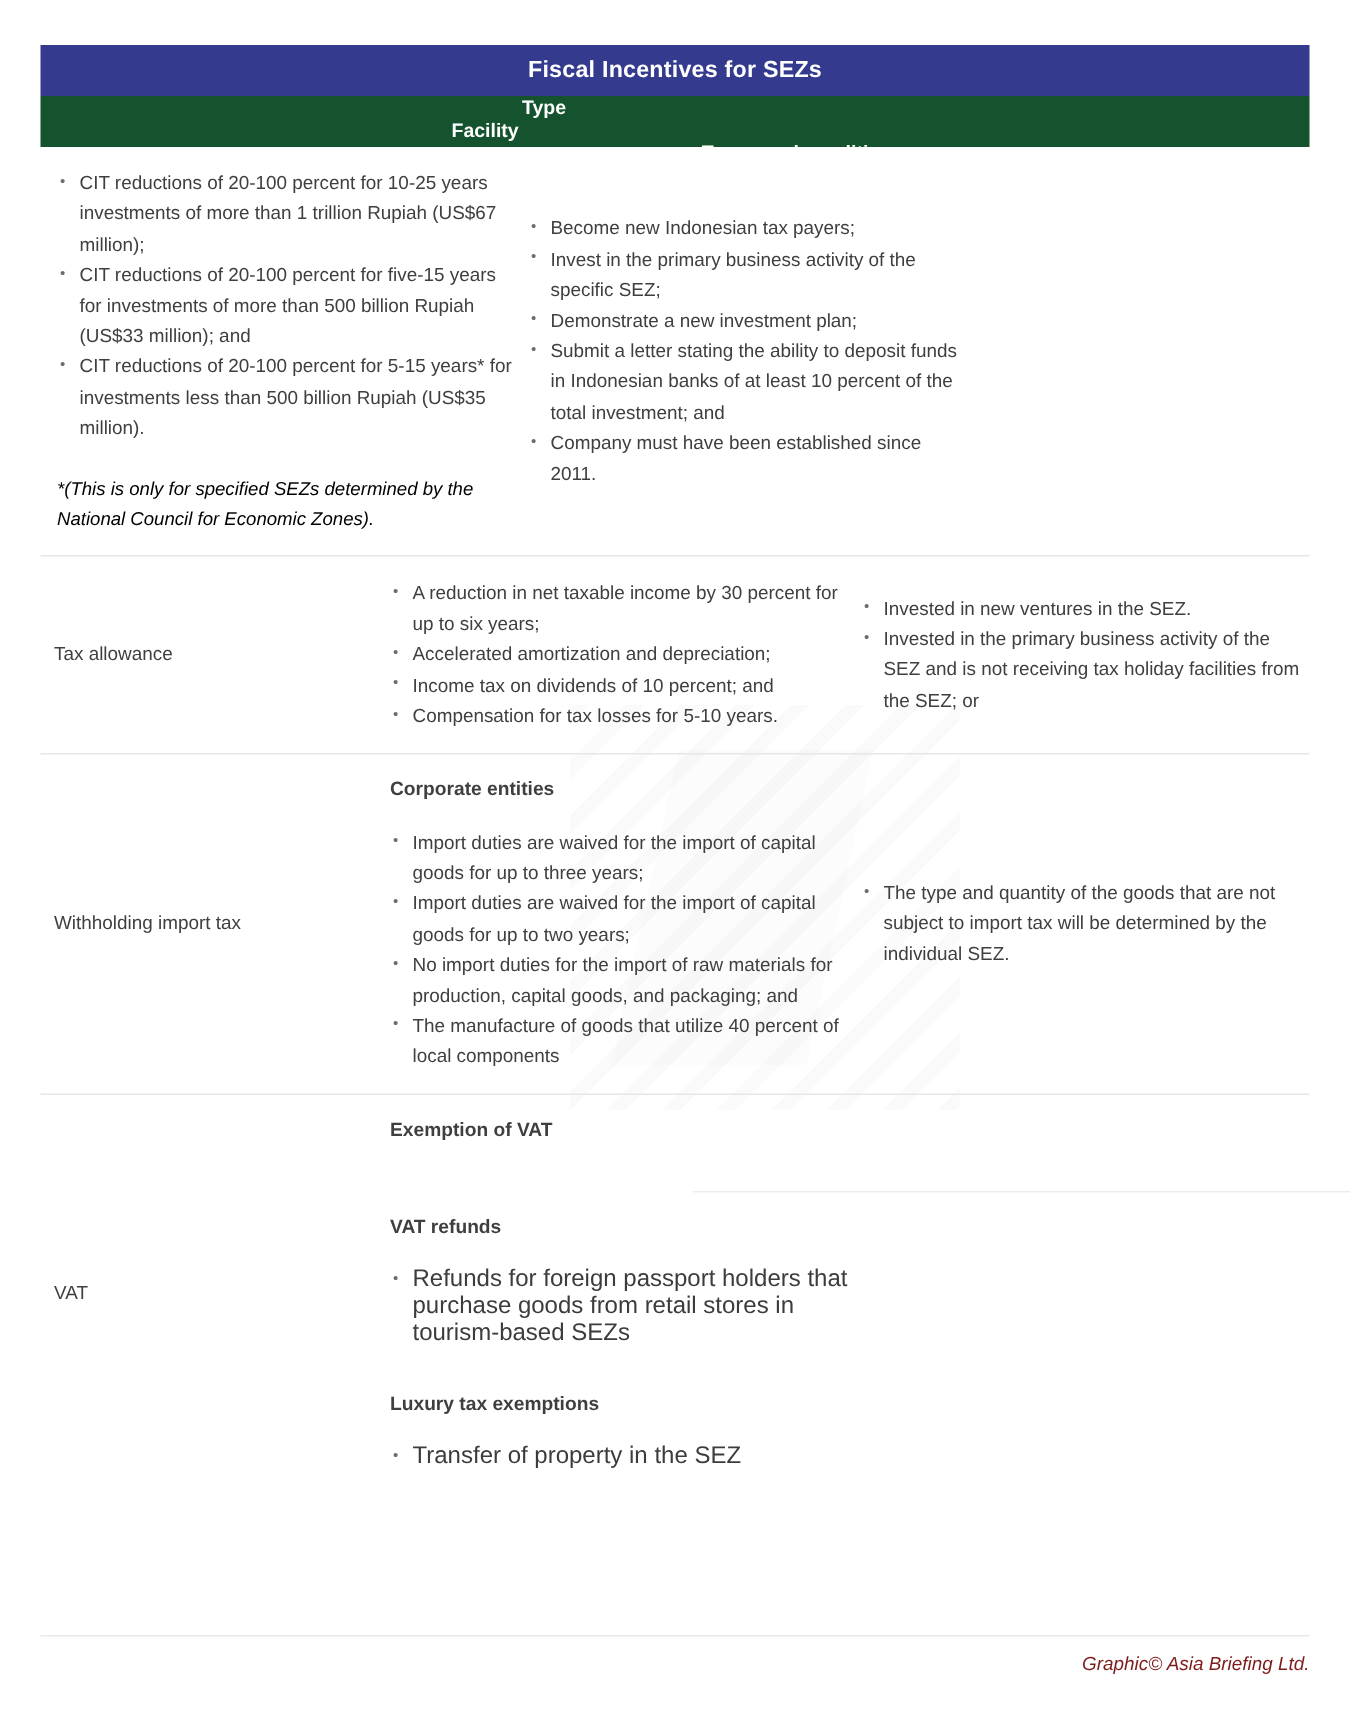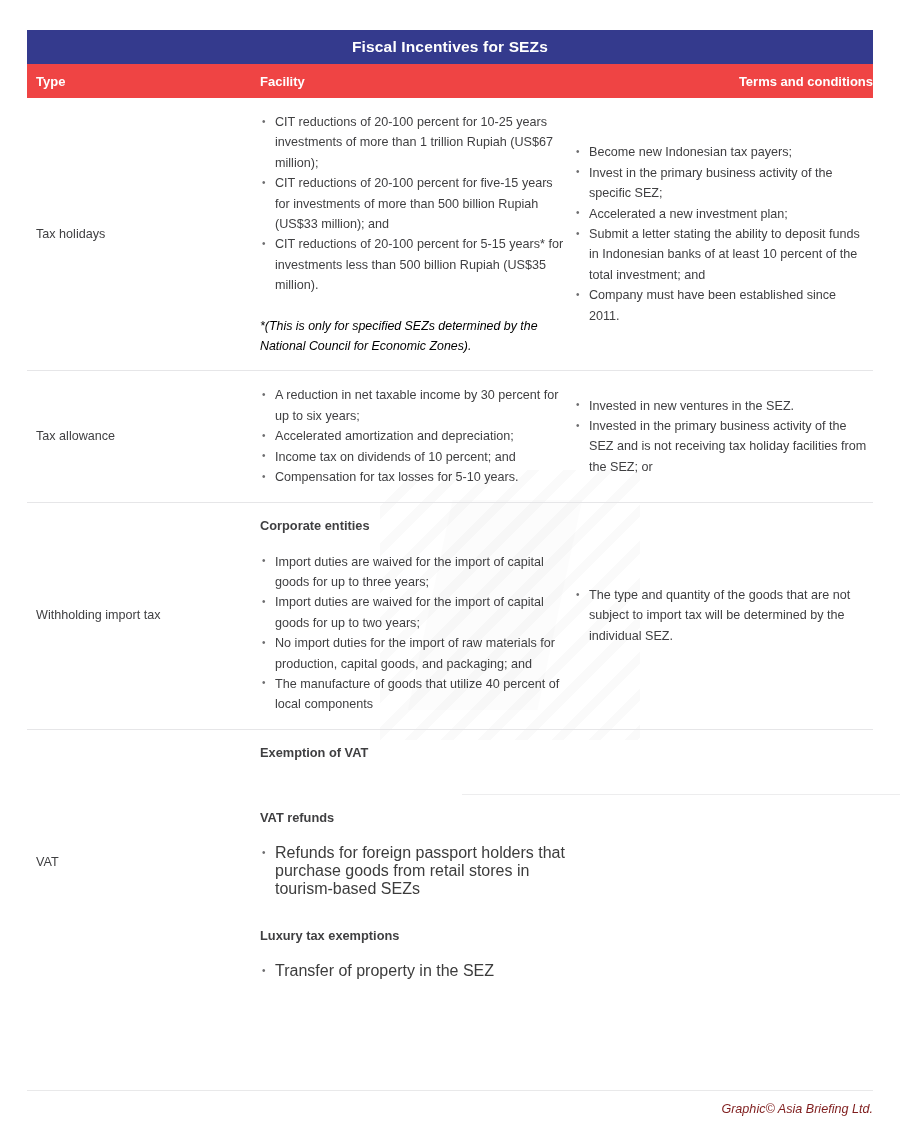--- a/index.html
+++ b/index.html
@@ -64,27 +64,28 @@
     color: #ffffff;
     text-align: center;
     font-size: 15.5px;
     font-weight: bold;
     letter-spacing: 0.15px;
     height: 34px;
     line-height: 34px;
   }
 
   .head-row {
-    background: #ef4444;
+    background: #14532d;
     color: #ffffff;
     height: 34px;
     display: flex;
     align-items: center;
     font-size: 13px;
     font-weight: bold;
+    flex-direction: column;
   }
 
   .col-type   { width: 222px; box-sizing: border-box; padding-left: 9px; }
   .col-fac    { width: 320px; box-sizing: border-box; padding-left: 11px; }
   .col-terms  { width: 304px; box-sizing: border-box; padding-left: 5px; text-align: right; }
 
   .body-row {
     display: flex;
     align-items: stretch;
     border-bottom: 1px solid #e6e6e8;
@@ -216,34 +217,33 @@
 
     <div class="title-bar">Fiscal Incentives for SEZs</div>
 
     <div class="head-row">
       <div class="col-type">Type</div>
       <div class="col-fac">Facility</div>
       <div class="col-terms">Terms and conditions</div>
     </div>
 
     <div class="body-row">
-      <div class="cell type">Tax holidays</div>
       <div class="cell fac">
         <ul class="bl">
           <li>CIT reductions of 20-100 percent for 10-25 years investments of more than 1 trillion Rupiah (US$67 million);</li>
           <li>CIT reductions of 20-100 percent for five-15 years for investments of more than 500 billion Rupiah (US$33 million); and</li>
           <li>CIT reductions of 20-100 percent for 5-15 years* for investments less than 500 billion Rupiah (US$35 million).</li>
         </ul>
         <div class="note">*(This is only for specified SEZs determined by the National Council for Economic Zones).</div>
       </div>
       <div class="cell terms">
         <ul class="bl">
           <li>Become new Indonesian tax payers;</li>
           <li>Invest in the primary business activity of the specific SEZ;</li>
-          <li>Accelerated a new investment plan;</li>
+          <li>Demonstrate a new investment plan;</li>
           <li>Submit a letter stating the ability to deposit funds in Indonesian banks of at least 10 percent of the total investment; and</li>
           <li>Company must have been established since 2011.</li>
         </ul>
       </div>
     </div>
 
     <div class="body-row">
       <div class="cell type">Tax allowance</div>
       <div class="cell fac">
         <ul class="bl">

